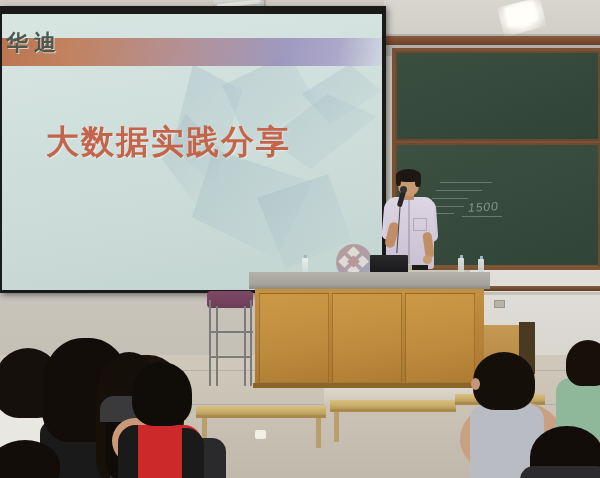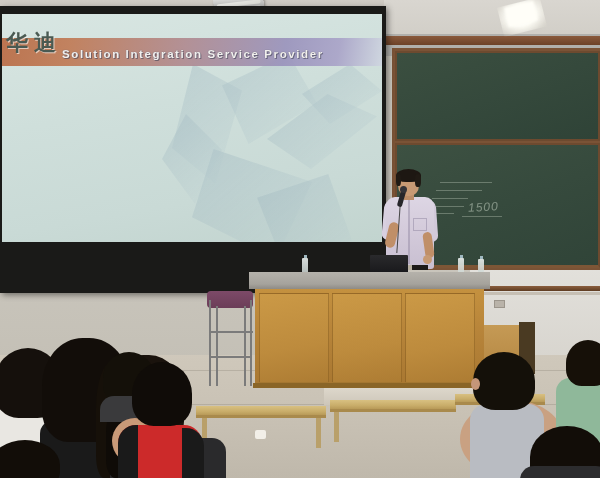--- a/index.html
+++ b/index.html
@@ -28,21 +28,21 @@
   .right-rail{position:absolute;left:470px;top:286px;width:130px;height:5px;
     background:linear-gradient(180deg,#8b5e3e,#5e3c22);}
   .right-rail2{position:absolute;left:470px;top:292px;width:130px;height:3px;
     background:#c6bfb4;}
   .right-outlet{position:absolute;left:494px;top:300px;width:9px;height:6px;
     background:#b9b3a9;border:1px solid #9b958b;}
 
   
   .screen-frame{position:absolute;left:0;top:6px;width:386px;height:287px;
     background:#1a1a18;box-shadow:2px 2px 6px rgba(0,0,0,.45);}
-  .screen{position:absolute;left:2px;top:8px;width:380px;height:228px;
+  .screen{position:absolute;left:2px;top:8px;width:380px;height:276px;
     background:linear-gradient(170deg,#d8e6e2 0%,#cfdfdb 40%,#c9dad6 75%,#c2d4cf 100%);
     overflow:hidden;}
 
   
   .art{position:absolute;right:-10px;top:40px;width:230px;height:230px;
     opacity:.42;pointer-events:none;}
   .shard{position:absolute;background:linear-gradient(140deg,rgba(120,150,170,.55),rgba(200,220,225,.15));}
 
   
   .banner{position:absolute;left:0;top:24px;width:380px;height:28px;
@@ -231,22 +231,22 @@
         <div class="shard" style="left:60px;top:0px;width:95px;height:90px;clip-path:polygon(0 35%,70% 0,100% 55%,28% 100%);"></div>
         <div class="shard" style="left:105px;top:40px;width:110px;height:75px;clip-path:polygon(0 60%,55% 0,100% 30%,40% 100%);"></div>
         <div class="shard" style="left:30px;top:95px;width:120px;height:110px;clip-path:polygon(18% 0,100% 30%,70% 100%,0 62%);"></div>
         <div class="shard" style="left:95px;top:120px;width:95px;height:95px;clip-path:polygon(0 25%,75% 0,100% 70%,30% 100%);"></div>
         <div class="shard" style="left:0px;top:60px;width:60px;height:90px;clip-path:polygon(40% 0,100% 40%,55% 100%,0 50%);"></div>
         <div class="shard" style="left:140px;top:10px;width:80px;height:60px;clip-path:polygon(0 50%,60% 0,100% 45%,35% 100%);"></div>
       </div>
 
       <div class="banner"></div>
       <div class="logo-cn">华迪</div>
-      <div class="banner-text">Solution Integration Service Provider</div>
-
+
+      <div class="slide-title">大数据实践分享</div>
 
 
       <div class="slide-logo">
         <i style="left:13px;top:4px;"></i>
         <i style="left:4px;top:13px;"></i>
         <i style="left:22px;top:13px;"></i>
         <i style="left:13px;top:22px;"></i>
         <i style="left:13px;top:13px;background:#b08a8a;"></i>
       </div>
     </div>

